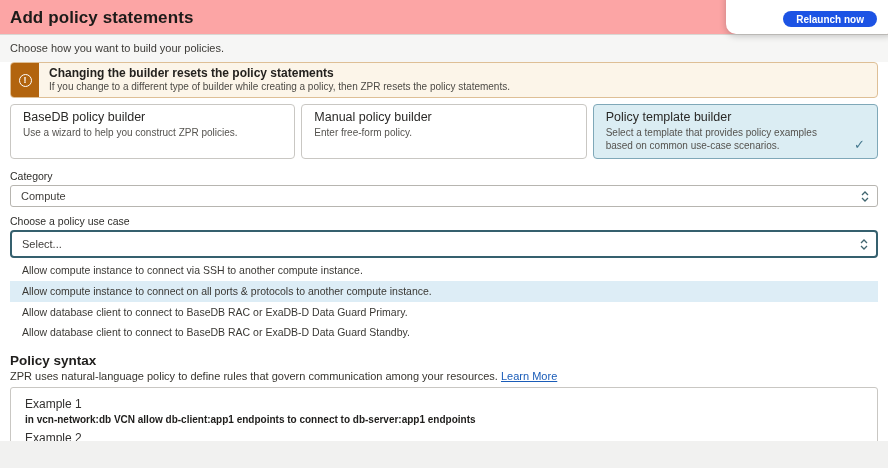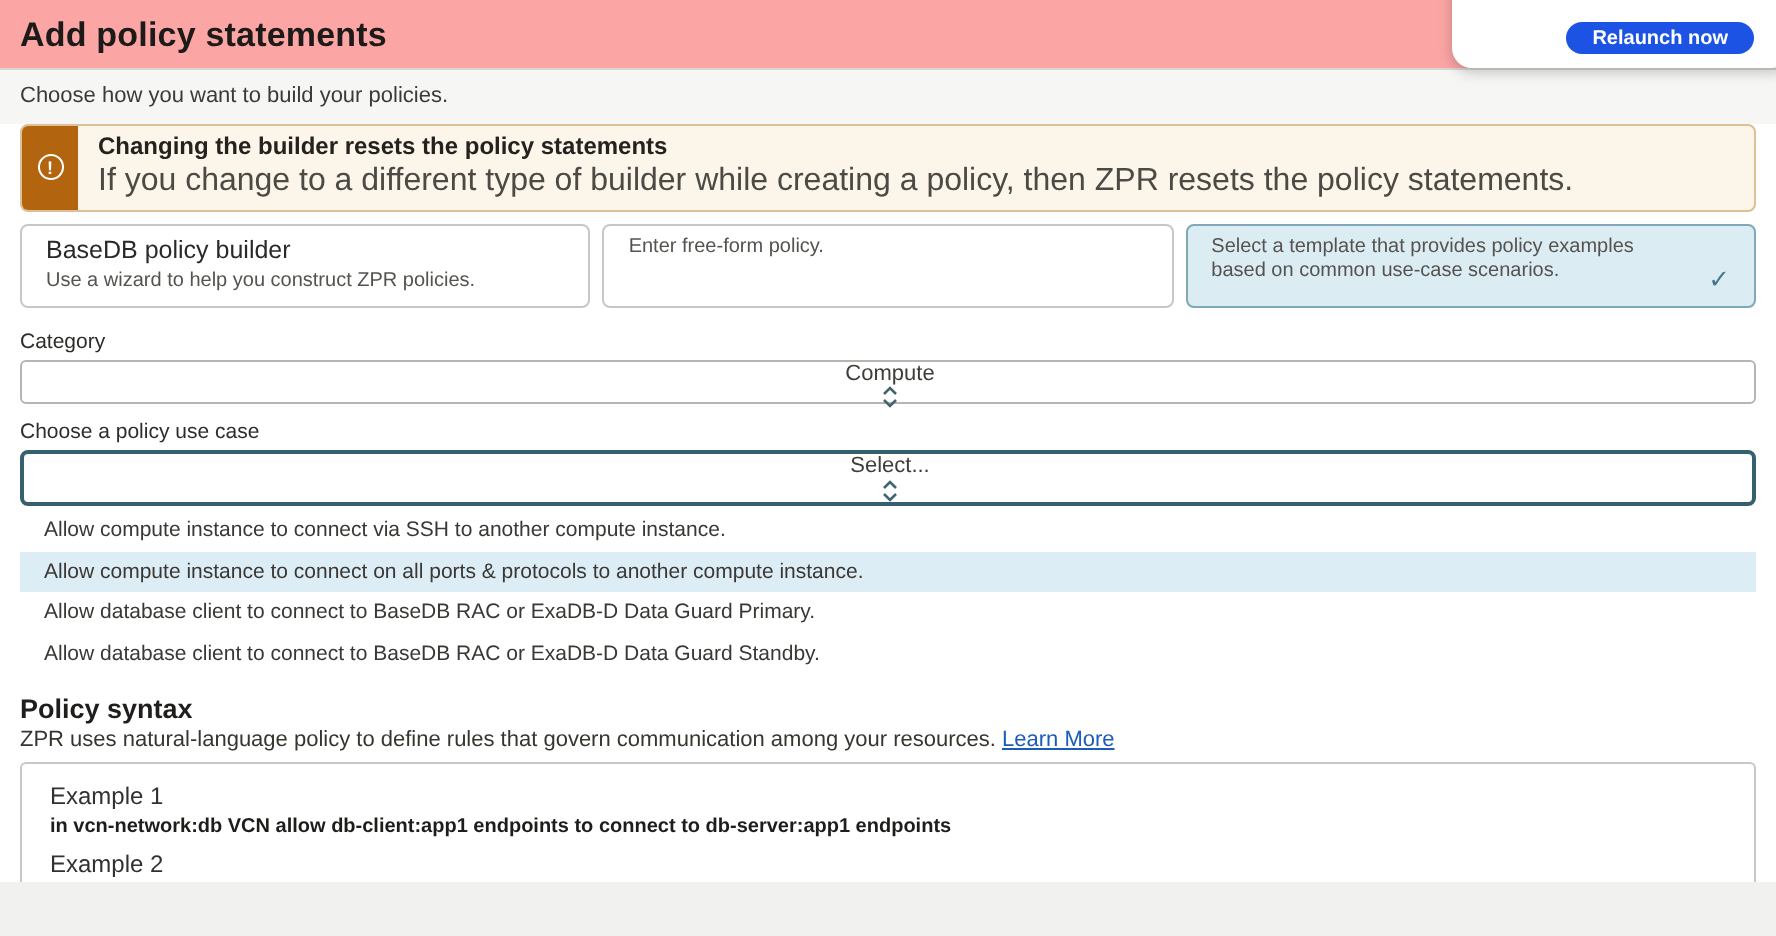--- a/index.html
+++ b/index.html
@@ -23,40 +23,40 @@
     background: #fcf5e9; border: 1px solid #debf96; border-radius: 4px; overflow: hidden;
   }
   .banner-icon-wrap { width: 28px; background: #b2640e; display: flex; align-items: center; justify-content: center; flex: none; }
   .excl {
     width: 13px; height: 13px; border: 1.5px solid #fff; border-radius: 50%;
     color: #fff; font-size: 9px; font-weight: bold; line-height: 10px;
     display: flex; align-items: center; justify-content: center;
   }
   .banner-body { padding: 3px 10px 4px; }
   .banner-title { font-size: 12px; font-weight: 600; color: #24221f; line-height: 1.2; }
-  .banner-text { font-size: 16px; color: #4c4a45; line-height: 1.2; margin-top: 1px; }
+  .banner-text { font-size: 10px; color: #4c4a45; line-height: 1.2; margin-top: 1px; }
 
   .cards { display: flex; gap: 6px; margin: 6px 10px 0; }
   .card {
     flex: 1; background: #fff; border: 1px solid #c9c7c3; border-radius: 4px;
     padding: 5px 12px 6px; position: relative; cursor: pointer;
   }
   .card-title { font-size: 12.5px; color: #2a2927; line-height: 1.2; margin-bottom: 2px; }
   .card-desc { font-size: 10px; color: #55534f; line-height: 1.25; }
   .card.selected { background: #dbedf3; border-color: #7fa8b8; }
   .card.selected .card-desc { padding-right: 26px; }
   .check-icon { position: absolute; right: 12px; bottom: 7px; color: #44788e; font-size: 13px; line-height: 1; }
 
   .field-label { margin: 11px 10px 3px; font-size: 10.5px; color: #2e2d2a; }
   .field-label.tight { margin-top: 8px; }
   .select {
     margin: 0 10px; height: 22px; background: #fff;
     border: 1px solid #b7b5b0; border-radius: 3px;
     display: flex; align-items: center; justify-content: space-between;
-    padding: 0 8px 0 10px; font-size: 11px; color: #3f3d3a; cursor: pointer; flex-direction: column;
+    padding: 0 8px 0 10px; font-size: 11px; color: #3f3d3a; cursor: pointer;
   }
   .select.focused { border: 2px solid #35606e; border-radius: 4px; height: 28px; }
   .chevrons { display: flex; flex-direction: column; align-items: center; gap: 1px; }
   .chevrons svg { display: block; }
 
   .dropdown { margin: 2px 10px 0; background: #fff; }
   .opt { padding: 4px 12px; font-size: 10.5px; color: #3a3834; line-height: 1.2; cursor: pointer; }
   .opt.highlight { background: #ddedf6; }
 
   .syntax-heading { margin: 10px 10px 2px; font-size: 13.5px; font-weight: 600; color: #1f1e1c; }
@@ -101,23 +101,25 @@
       <div class="banner-text">If you change to a different type of builder while creating a policy, then ZPR resets the policy statements.</div>
     </div>
   </div>
 
   <div class="cards">
     <div class="card">
       <div class="card-title">BaseDB policy builder</div>
       <div class="card-desc">Use a wizard to help you construct ZPR policies.</div>
     </div>
     <div class="card">
+      <div class="card-title">Manual policy builder</div>
       <div class="card-desc">Enter free-form policy.</div>
     </div>
     <div class="card selected">
+      <div class="card-title">Policy template builder</div>
       <div class="card-desc">Select a template that provides policy examples based on common use-case scenarios.</div>
       <span class="check-icon">✓</span>
     </div>
   </div>
 
   <div class="field-label">Category</div>
   <div class="select">
     <span>Compute</span>
     <span class="chevrons">
       <svg width="8" height="5" viewBox="0 0 8 5">

